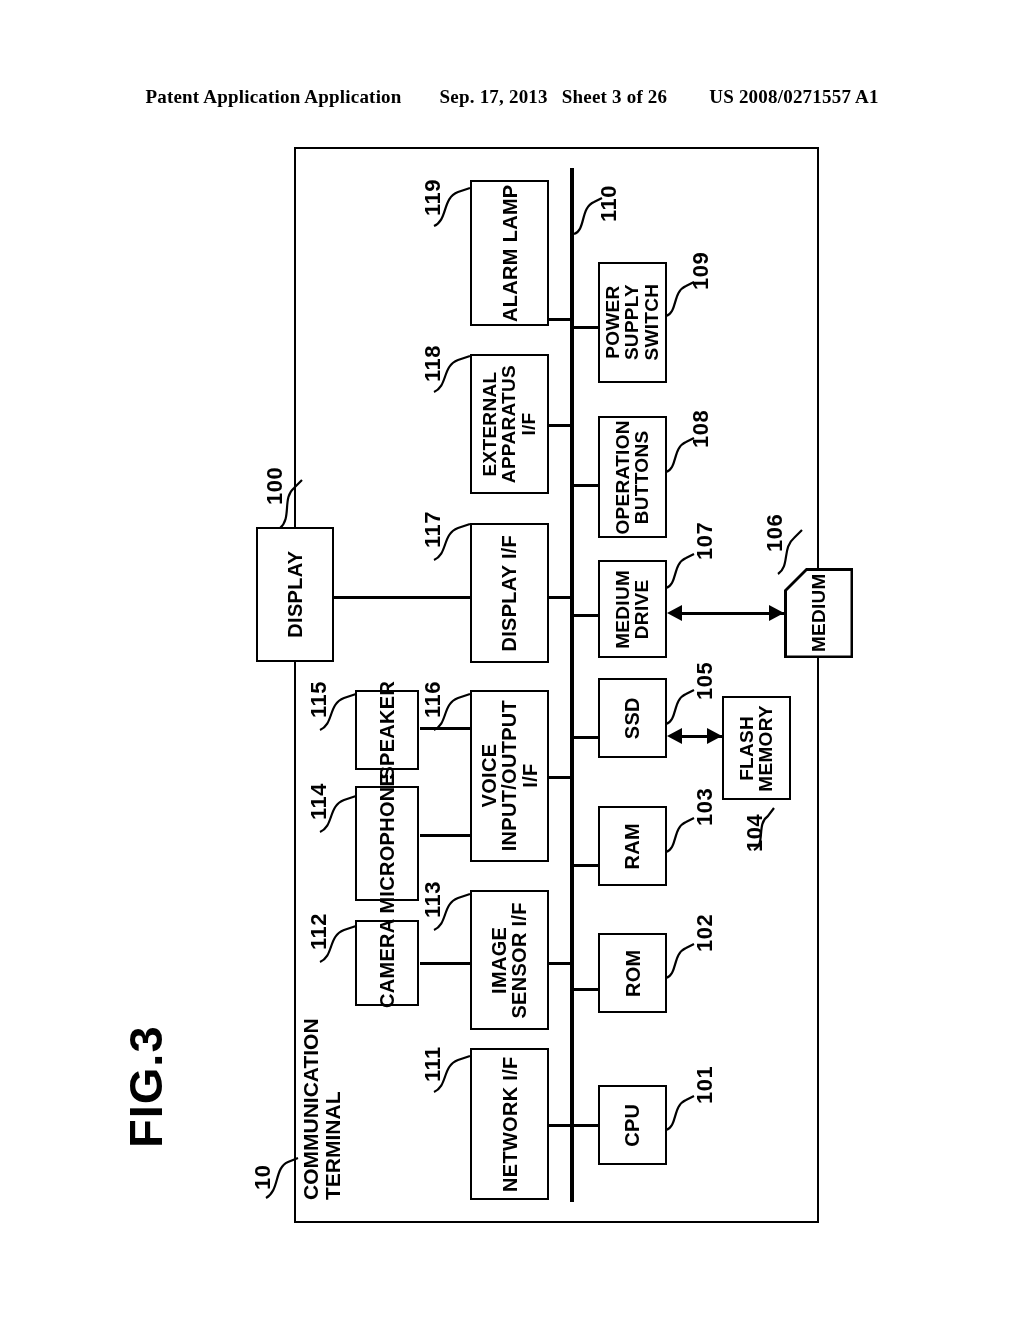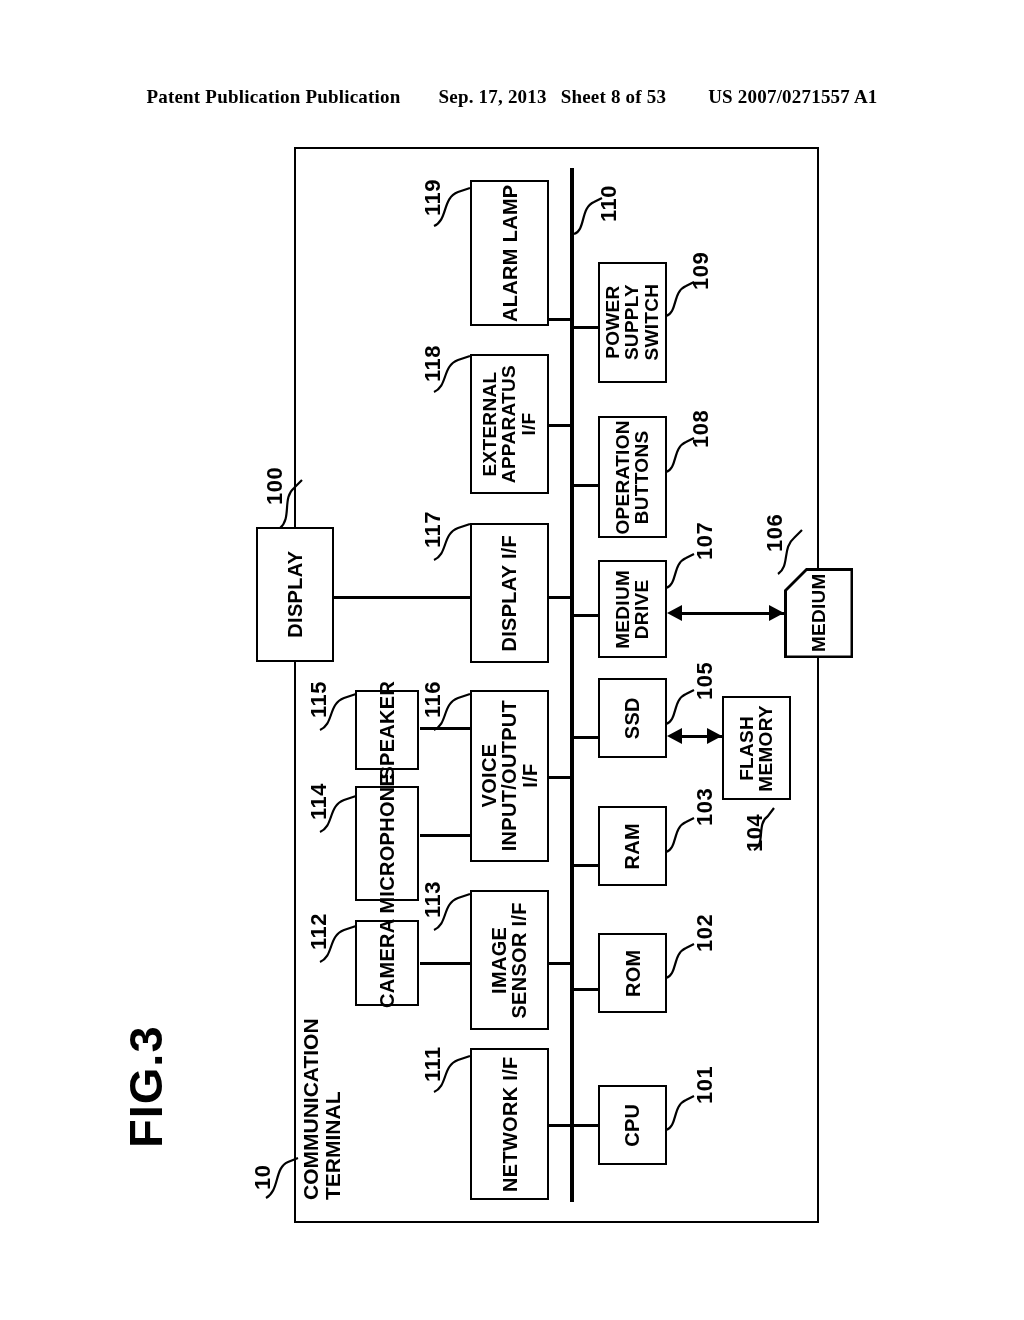--- a/index.html
+++ b/index.html
@@ -140,21 +140,21 @@
   .leader path {
     fill: none;
     stroke: #000;
     stroke-width: 2.2;
   }
 </style>
 </head>
 <body>
 
 <div id="page-header">
-  <span>Patent Publication Publication</span><span class="gap-a"></span><span>Sep. 17, 2013</span><span class="gap-b"></span><span>Sheet 8 of 53</span><span class="gap-c"></span><span>US 2007/0271557 A1</span>
+  <span>Patent Application Application</span><span class="gap-a"></span><span>Sep. 17, 2013</span><span class="gap-b"></span><span>Sheet 3 of 26</span><span class="gap-c"></span><span>US 2008/0271557 A1</span>
 </div>
 
 <div id="fig-label">FIG.3</div>
 
 <div id="diagram">
 
   <div class="frame" style="left:294px; top:147px; width:521px; height:1072px;"></div>
 
   <div style="position:absolute; left:300px; top:1200px; width:230px; height:50px;
               transform:rotate(-90deg); transform-origin:0 0;

